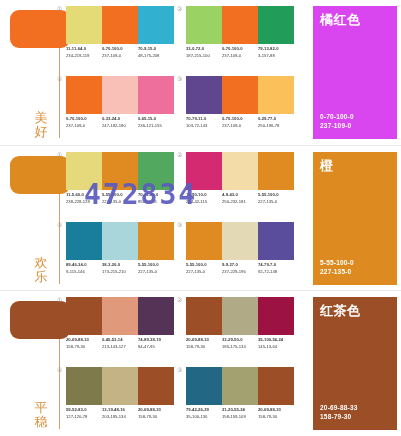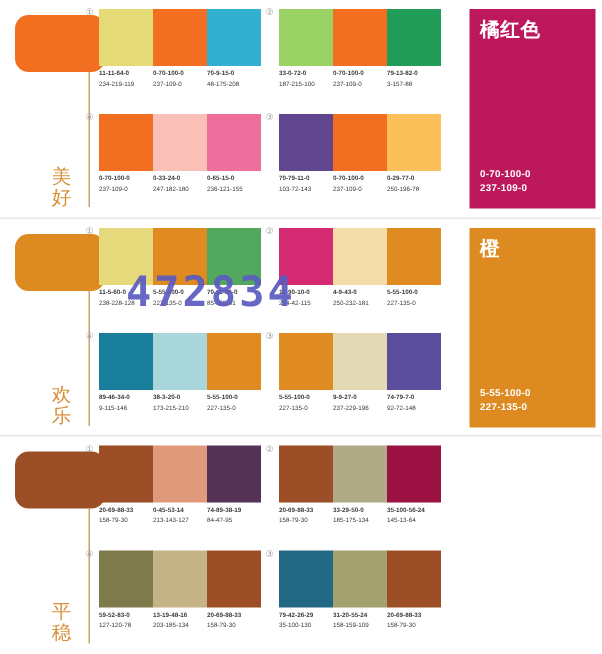--- a/index.html
+++ b/index.html
@@ -179,21 +179,21 @@
               <b>0-70-100-0</b>
               <i>237-109-0</i>
             </div>
             <div class="valcol">
               <b>0-29-77-0</b>
               <i>250-196-78</i>
             </div>
           </div>
         </div>
       </div>
-      <div class="panel" style="background: #be185d;">
+      <div class="panel" style="background: #d946ef;">
         <div class="pname">橘红色</div>
         <div class="pvals">
           <span>0-70-100-0</span>
           <span>237-109-0</span>
         </div>
       </div>
     </div>
     <div class="section">
       <div class="chip" style="background: rgb(221, 139, 32);"></div>
       <div class="vline"></div>
@@ -389,16 +389,23 @@
               <b>31-20-55-24</b>
               <i>158-159-109</i>
             </div>
             <div class="valcol">
               <b>20-69-88-33</b>
               <i>158-79-30</i>
             </div>
           </div>
         </div>
       </div>
+      <div class="panel" style="background: rgb(156, 79, 38);">
+        <div class="pname">红茶色</div>
+        <div class="pvals">
+          <span>20-69-88-33</span>
+          <span>158-79-30</span>
+        </div>
+      </div>
     </div>
   </div>
 
 <div class="watermark">472834</div>
 
 </body></html>

